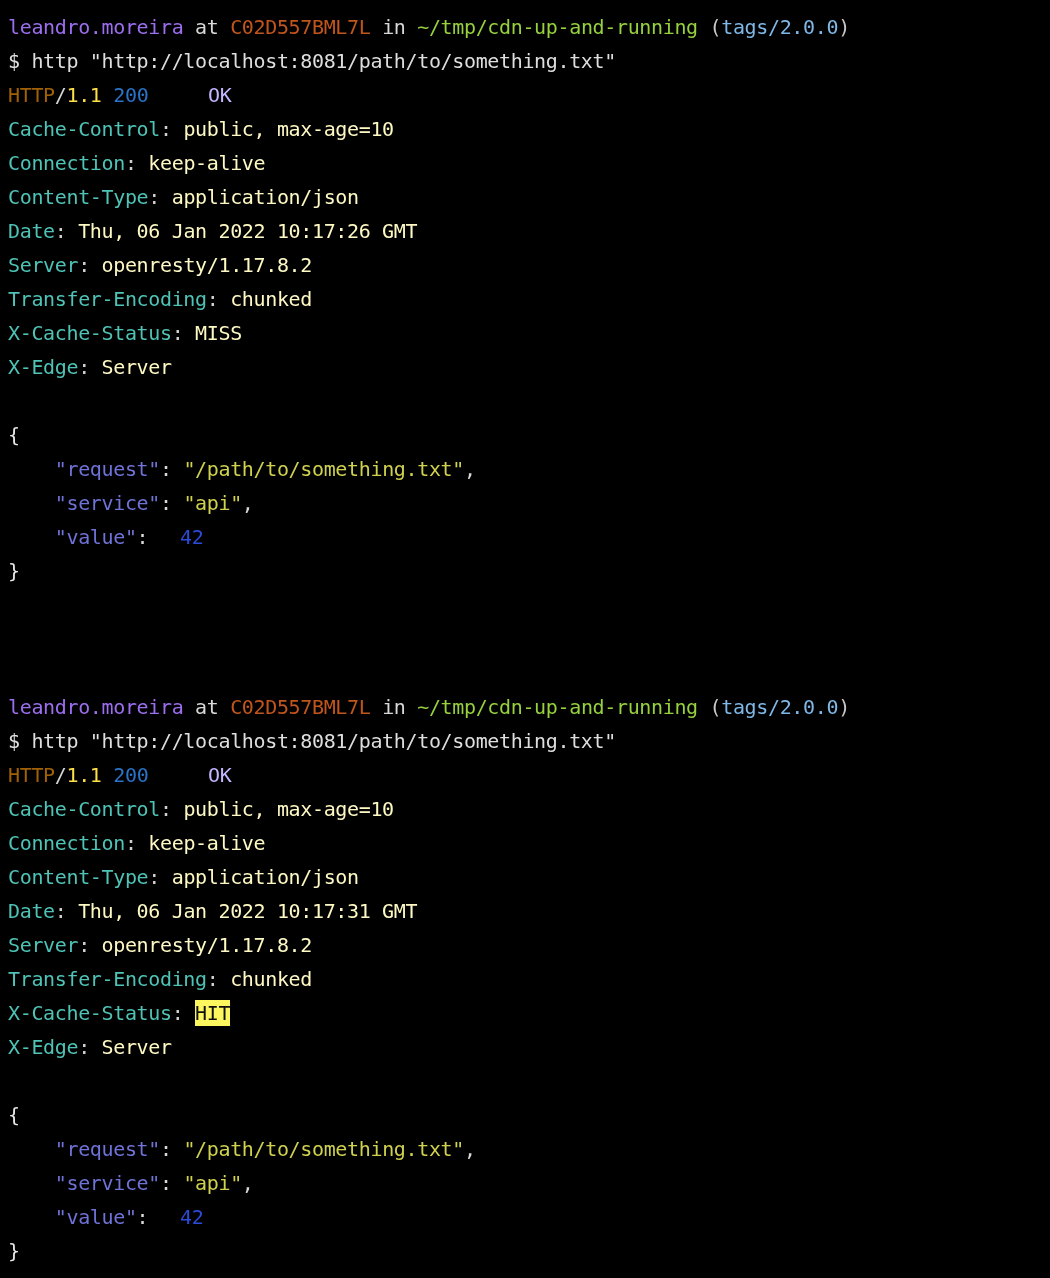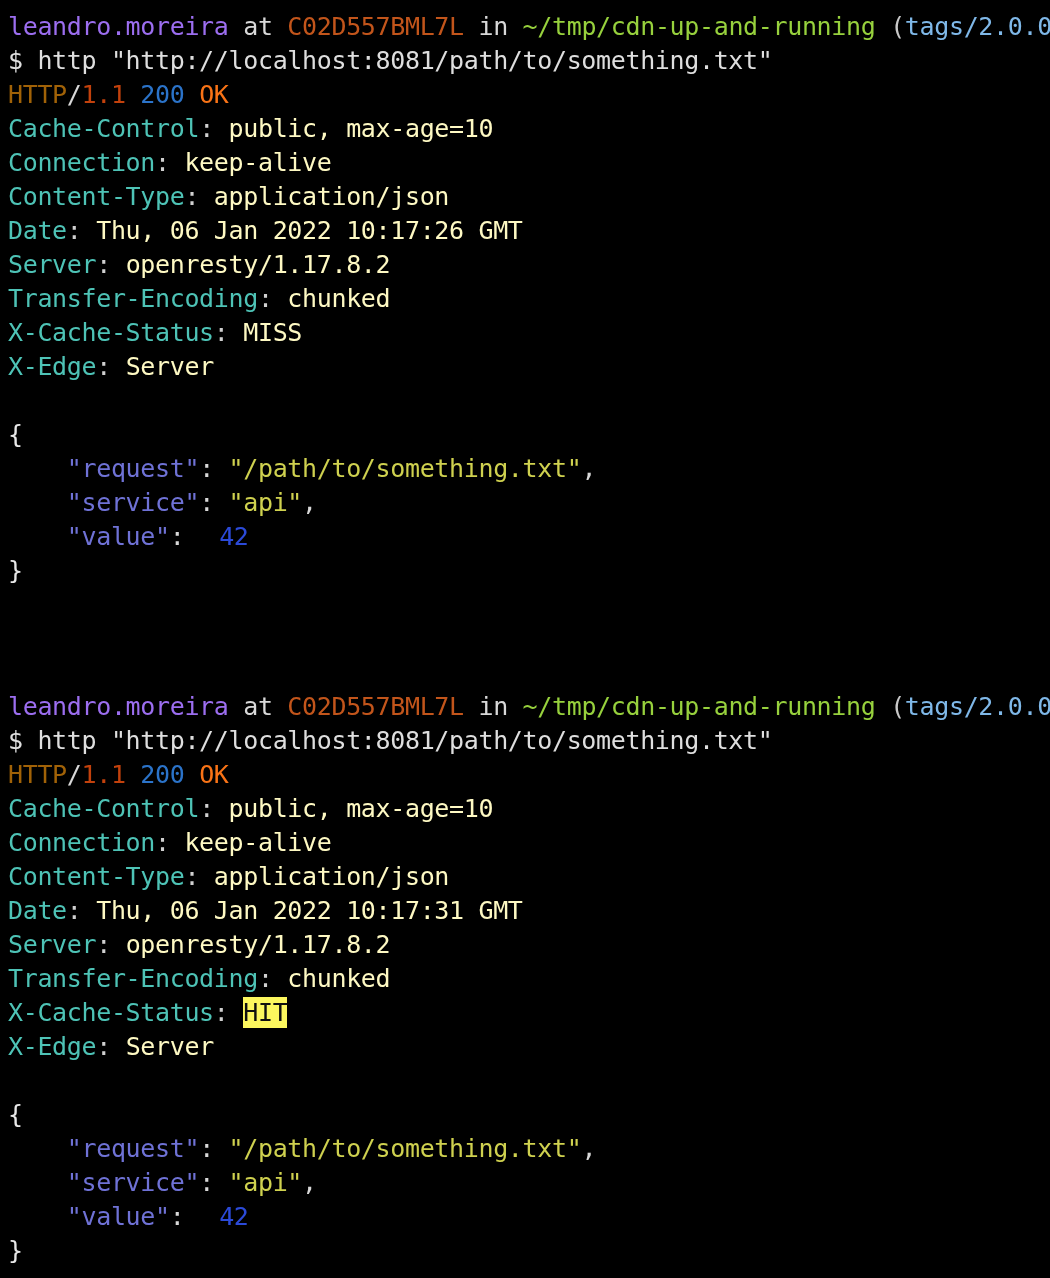--- a/index.html
+++ b/index.html
@@ -11,21 +11,21 @@
   body {
     width: 1050px;
     height: 1278px;
     overflow: hidden;
   }
   #terminal {
     width: 1050px;
     height: 1019px;
     background: #000000;
     font-family: "DejaVu Sans Mono", "Liberation Mono", monospace;
-    font-size: 25px;
+    font-size: 20px;
     line-height: 34px;
     letter-spacing: -0.35px;
     color: #d6d6d6;
     padding: 10px 0 0 8px;
     box-sizing: border-box;
     white-space: pre;
   }
   .line {
     height: 34px;
     white-space: pre;
@@ -36,23 +36,23 @@
   .user      { color: #9c6ef0; }
   .plain     { color: #d8d8d8; }
   .host      { color: #c2551b; }
   .path      { color: #97d13d; }
   .paren     { color: #c8c8c8; }
   .branch    { color: #7fb8e8; }
   .prompt    { color: #e0e0e0; }
   .cmd       { color: #dedede; }
   .proto     { color: #a16207; }
   .slash     { color: #d8d8d8; }
-  .ver       { color: #c2410c; }
+  .ver       { color: #fde047; }
   .code      { color: #2b73c9; margin-top: 48px; }
-  .reason    { color: #f97316; }
+  .reason    { color: #c4b5fd; margin-left: 48px; }
   .hdr       { color: #4ec3b6; }
   .hdrsep    { color: #d0d0d0; }
   .hdrval    { color: #fef9c3; }
   .brace     { color: #e8e8e8; }
   .jkey      { color: #6f72d6; }
   .jstr      { color: #cfd14f; }
   .jnum      { color: #2b4ad8; margin-left: 20px; }
   .jpunct    { color: #d8d8d8; }
   .hit {
     background: #fcf75e;

